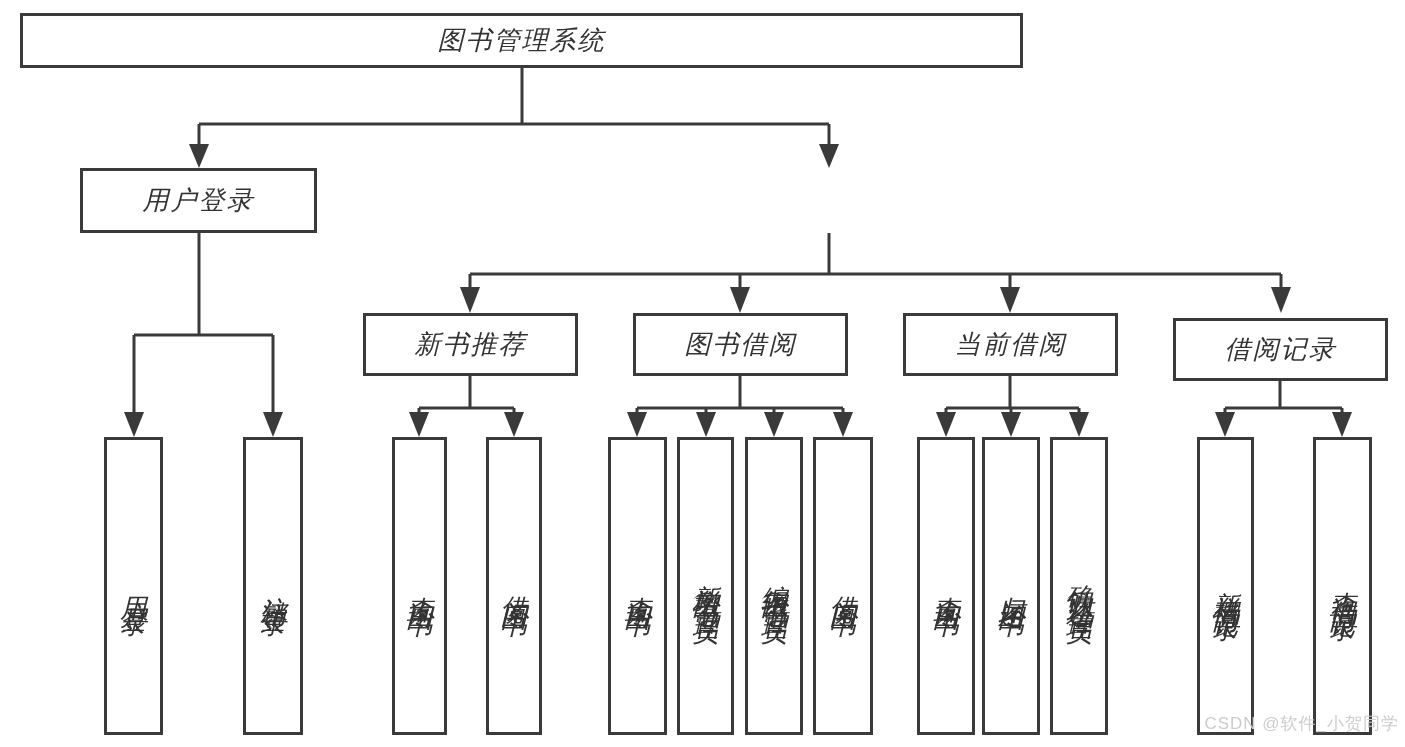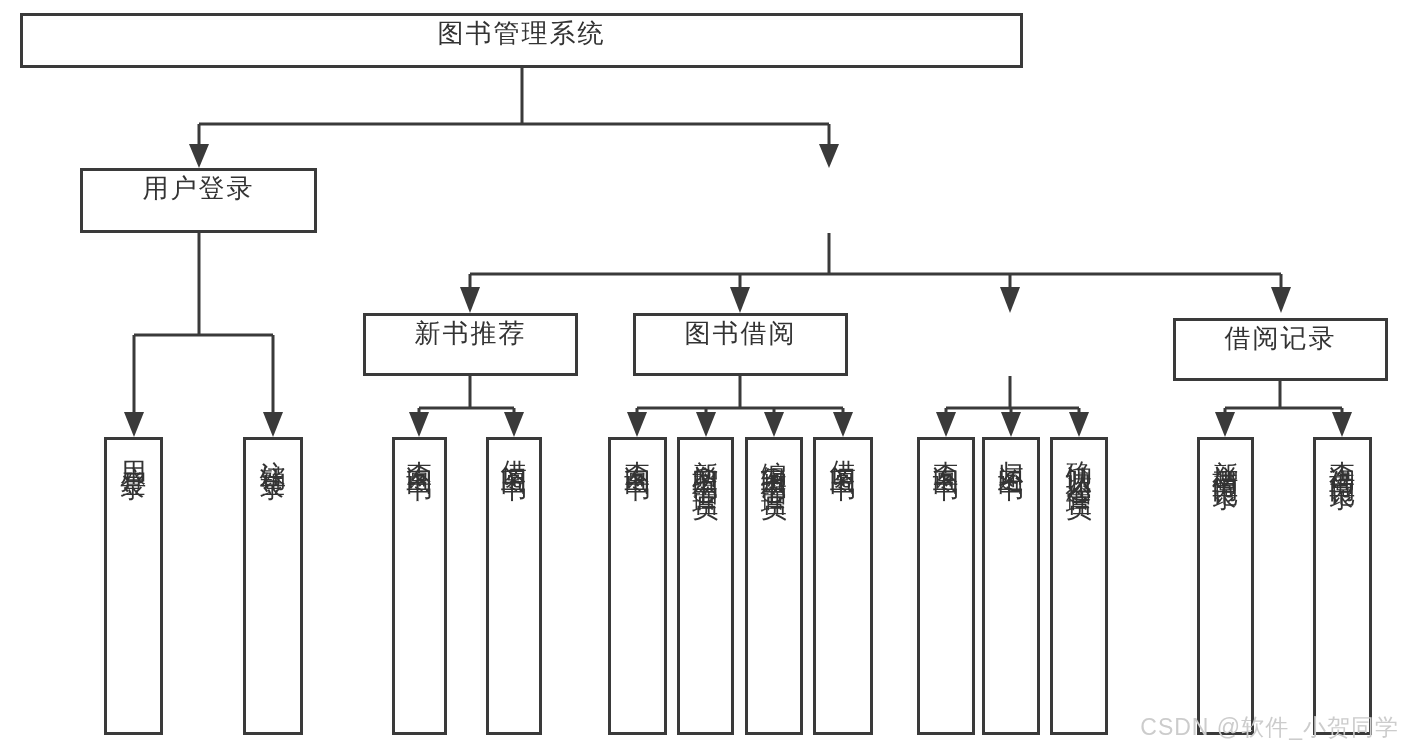--- a/index.html
+++ b/index.html
@@ -21,23 +21,24 @@
     position:absolute;left:0;top:0;
     color:var(--line);
     pointer-events:none;
   }
   .box{
     position:absolute;
     box-sizing:border-box;
     border:3px solid var(--line);
     background:var(--background);
     display:flex;
-    align-items:flex-start;
+    align-items:center;
     justify-content:center;
     text-align:center;
+    font-style:italic;
   }
   .h-label{
     font-size:26px;
     letter-spacing:2px;
     white-space:nowrap;
     color:var(--text);
   }
   .v-label{
     writing-mode:vertical-rl;
     text-orientation:mixed;
@@ -65,21 +66,21 @@
   .n-f8 {left:813px; width:60px;}
   .n-f9 {left:917px; width:58px;}
   .n-f10{left:982px; width:58px;}
   .n-f11{left:1050px;width:58px;}
   .n-f12{left:1197px;width:57px;}
   .n-f13{left:1313px;width:59px;}
   .watermark{
     position:absolute;
     right:6px;
     top:712px;
-    font-size:23px;
+    font-size:17px;
     letter-spacing:1px;
     color:var(--watermark);
     white-space:nowrap;
     z-index:10;
     pointer-events:none;
   }
 </style>
 </head>
 <body>
 
@@ -139,20 +140,23 @@
   <div class="box n-l2a">
     <span class="h-label">用户登录</span>
   </div>
 
   <div class="box n-l3b">
     <span class="h-label">图书借阅</span>
   </div>
   <div class="box n-l3a">
     <span class="h-label">新书推荐</span>
   </div>
+  <div class="box n-l3c">
+    <span class="h-label">当前借阅</span>
+  </div>
   <div class="box n-l3d">
     <span class="h-label">借阅记录</span>
   </div>
 
   <div class="box leaf n-f1">
     <span class="v-label">用户登录</span>
   </div>
   <div class="box leaf n-f2">
     <span class="v-label">注销登录</span>
   </div>

